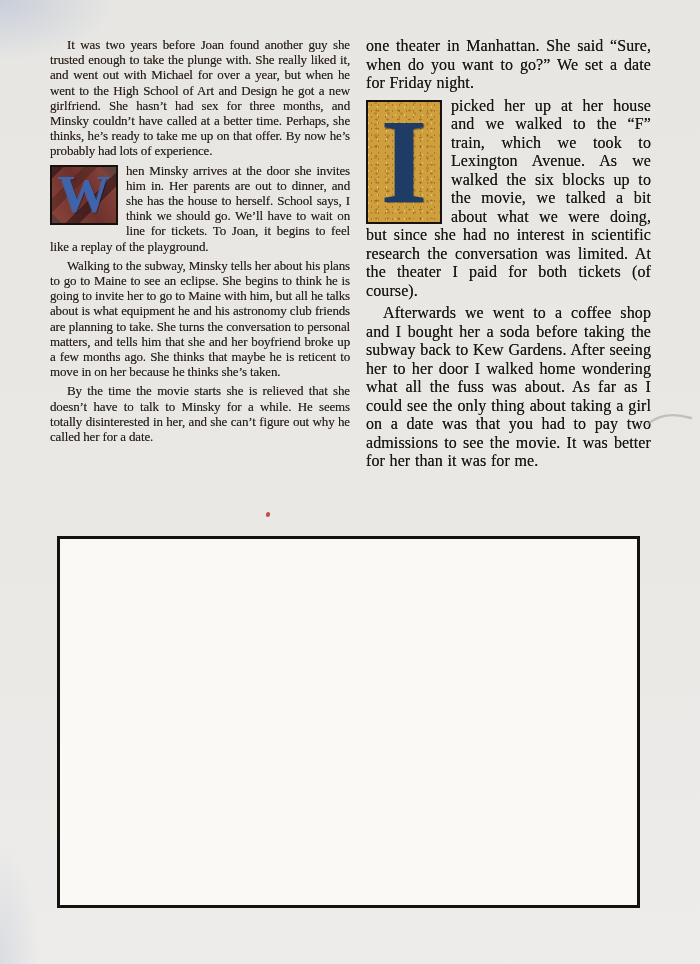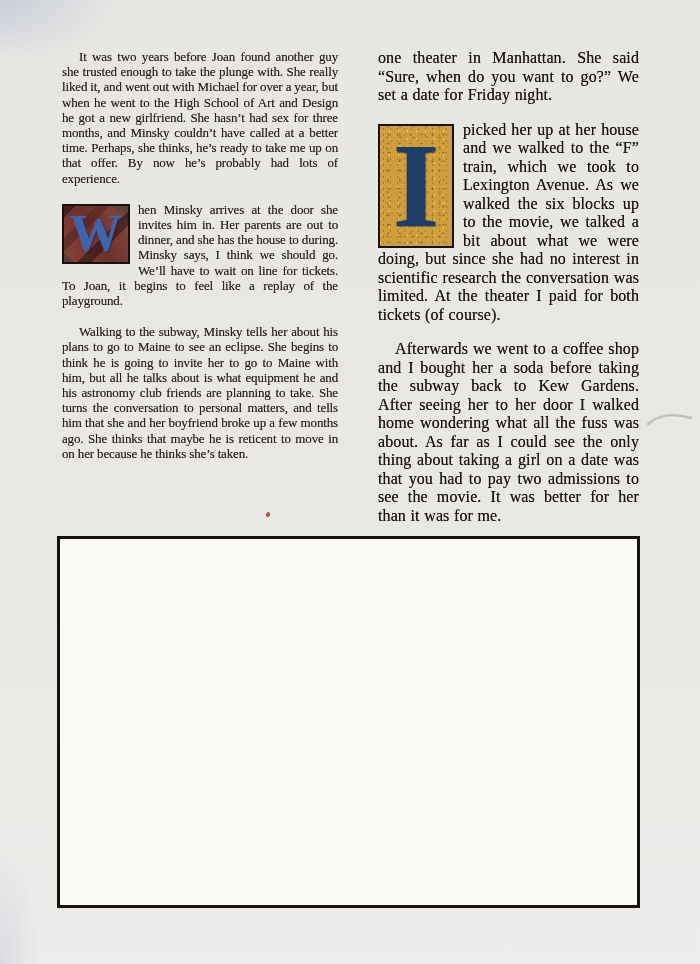--- a/index.html
+++ b/index.html
@@ -19,21 +19,21 @@
   .col-left{
     left:46px;width:308px;
     font-size:13px;line-height:15.2px;letter-spacing:-0.15px;
     color:#281f17;text-shadow:0 0 .3px rgba(40,31,23,.55);
   }
   .col-right{
     left:362px;width:293px;
     font-size:16px;line-height:18.5px;letter-spacing:.1px;word-spacing:.5px;
     color:#1b150f;text-shadow:0 0 .6px rgba(27,21,15,.75);
   }
-  .para{margin:16px;}
+  .para{margin:4px;}
   .para.indent{text-indent:17px;}
 
   
   .dropcap{
     float:left;display:flex;align-items:center;justify-content:center;
     border:2px solid #17120c;box-sizing:border-box;
     font-weight:bold;
   }
   .dropcap-w{
     width:68px;height:60px;margin:2px 8px 2px 0;
@@ -78,23 +78,24 @@
 <body>
 
 <div class="page">
 
   <div class="col col-left">
     <p class="para indent"><span>It was two years before Joan found another guy she trusted enough to take the plunge with. She really liked it, and went out with Michael for over a year, but when he went to the High School of Art and Design he got a new girlfriend. She hasn’t had sex for three months, and Minsky couldn’t have called at a better time. Perhaps, she thinks, he’s ready to take me up on that offer. By now he’s probably had lots of experience.</span></p>
     <p class="para">
       <span class="dropcap dropcap-w">
           <span>W</span>
         </span>
-      <span>hen Minsky arrives at the door she invites him in. Her parents are out to dinner, and she has the house to during. Minsky says, I think we should go. We’ll have to wait on line for tickets. To Joan, it begins to feel like a replay of the playground.</span>
+      <span>hen Minsky arrives at the door she invites him in. Her parents are out to dinner, and she has the house to herself. School says, I think we should go. We’ll have to wait on line for tickets. To Joan, it begins to feel like a replay of the playground.</span>
     </p>
     <p class="para indent"><span>Walking to the subway, Minsky tells her about his plans to go to Maine to see an eclipse. She begins to think he is going to invite her to go to Maine with him, but all he talks about is what equipment he and his astronomy club friends are planning to take. She turns the conversation to personal matters, and tells him that she and her boyfriend broke up a few months ago. She thinks that maybe he is reticent to move in on her because he thinks she’s taken.</span></p>
+    <p class="para indent"><span>By the time the movie starts she is relieved that she doesn’t have to talk to Minsky for a while. He seems totally disinterested in her, and she can’t figure out why he called her for a date.</span></p>
   </div>
 
   <div class="col col-right">
     <p class="para"><span>one theater in Manhattan. She said “Sure, when do you want to go?” We set a date for Friday night.</span></p>
     <p class="para">
       <span class="dropcap dropcap-i">
           <span>I</span>
         </span>
       <span>picked her up at her house and we walked to the “F” train, which we took to Lexington Avenue. As we walked the six blocks up to the movie, we talked a bit about what we were doing, but since she had no interest in scientific research the conversation was limited. At the theater I paid for both tickets (of course).</span>
     </p>

